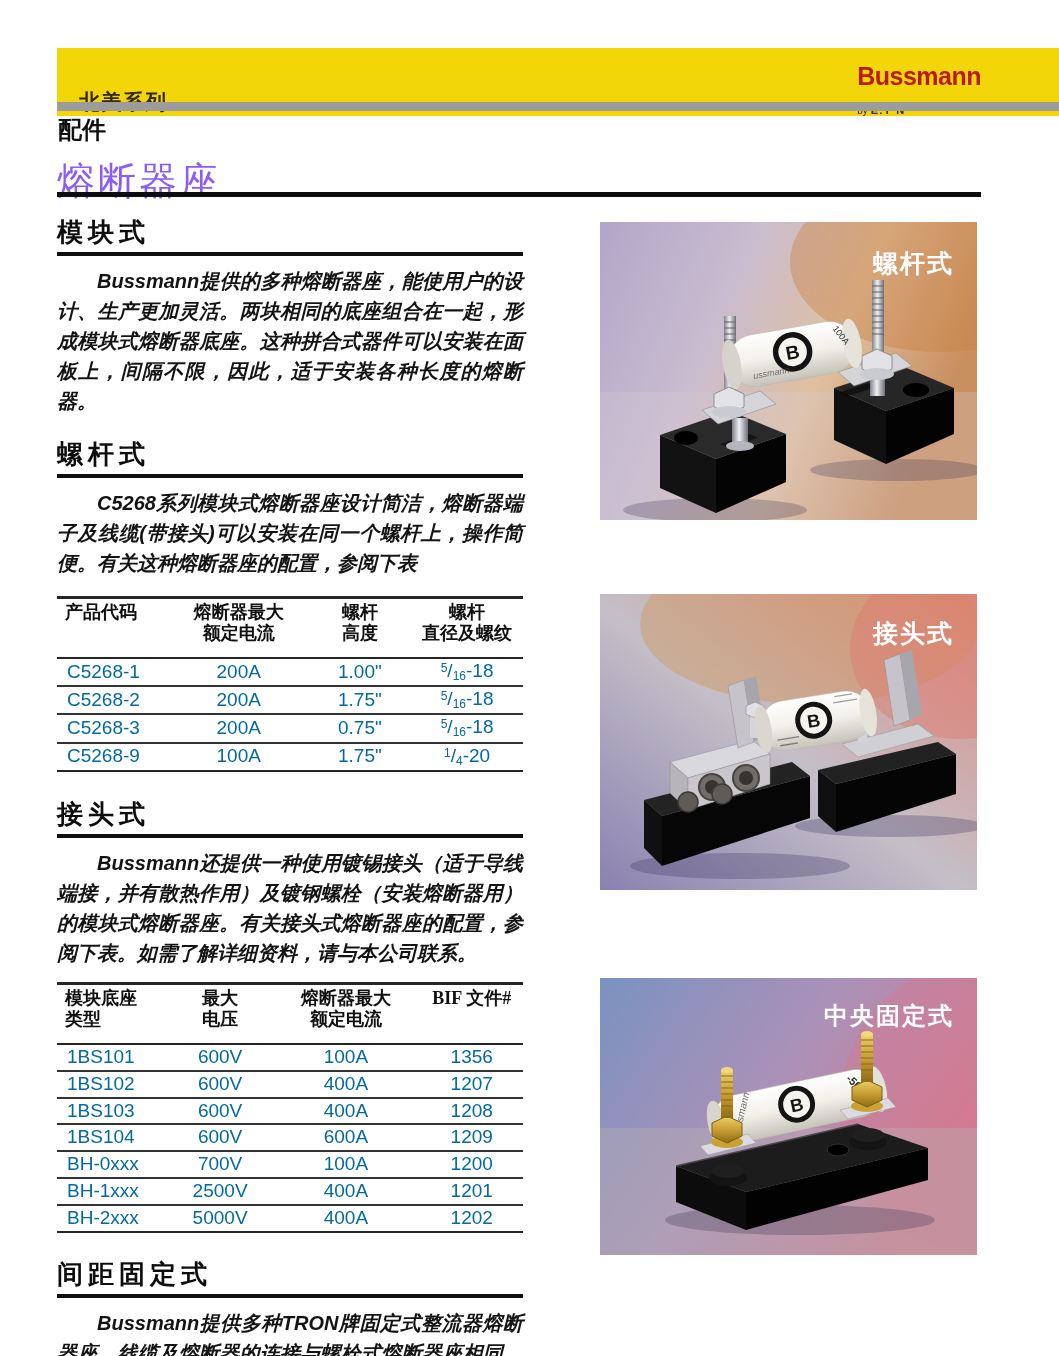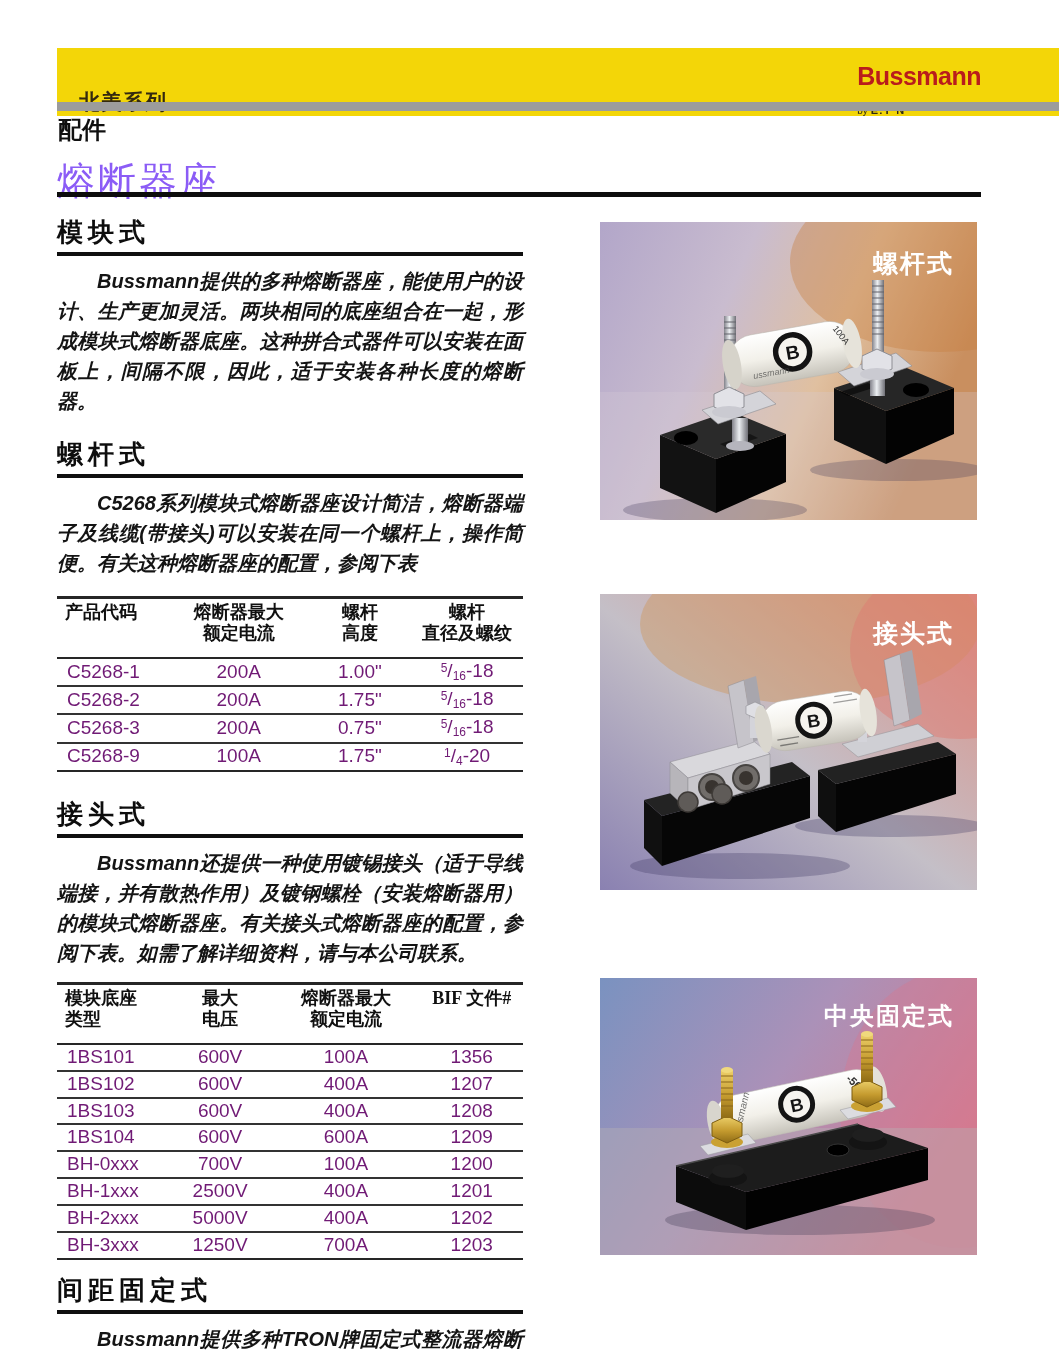--- a/index.html
+++ b/index.html
@@ -28,38 +28,38 @@
   
   .leftcol { position:absolute; left:57px; top:210px; width:466px; }
   .sec-h {
     font-family:"Liberation Serif","DejaVu Serif",serif; font-weight:700; font-size:26px;
     line-height:1.15; letter-spacing:5px; color:#0d0d0d;
     padding-bottom:4px; border-bottom:4px solid #0f0f0f;
   }
   .s1 .sec-h { margin-top:8px; }
   .s2 .sec-h { margin-top:24px; }
   .s3 .sec-h { margin-top:28px; }
-  .s4 .sec-h { margin-top:16px; }
+  .s4 .sec-h { margin-top:27px; }
   .body-p {
     margin-top:10px; font-size:20px; line-height:1.5; text-indent:2em;
     font-weight:600; color:#141414; text-align:justify;font-style:italic;
   }
   
   table.tbl { width:100%; border-collapse:collapse; border-top:3px solid #262626; }
   table.t1 { margin-top:18px; }
   table.t2 { margin-top:14px; }
   .tbl thead th {
     font-family:"Liberation Serif","DejaVu Serif",serif; font-weight:700; font-size:18px;
     line-height:1.2; padding:3px 2px 12px; border-bottom:2.5px solid #262626;
     vertical-align:top; text-align:center; color:#101010;
   }
   .tbl thead th:first-child { text-align:left; padding-left:8px; }
   .tbl td {
     font-size:19px; line-height:1.1; padding:2px; border-bottom:2px solid #333;
-    text-align:center; color:#701a75;margin-top:38px;
+    text-align:center; color:#0369a1;margin-top:38px;
   }
   .tbl td:first-child { text-align:left; padding-left:10px; }
   .tbl tbody tr:last-child td { border-bottom:2.5px solid #262626; }
   .t1 col.c0 { width:24%; } .t1 col.c1 { width:30%; } .t1 col.c2 { width:22%; } .t1 col.c3 { width:24%; }
   .t2 col.c0 { width:24%; } .t2 col.c1 { width:22%; } .t2 col.c2 { width:32%; } .t2 col.c3 { width:22%; }
   .sup { font-size:12px; vertical-align:5px; }
   .sub { font-size:12px; vertical-align:-3px; }
   
   .rightcol { position:absolute; left:600px; top:222px; width:377px; }
   .photo { width:377px; }
@@ -199,26 +199,20 @@
           <td>2500V</td>
           <td>400A</td>
           <td>1201</td>
         </tr>
         <tr>
           <td>BH-2xxx</td>
           <td>5000V</td>
           <td>400A</td>
           <td>1202</td>
         </tr>
-        <tr>
-          <td>BH-3xxx</td>
-          <td>1250V</td>
-          <td>700A</td>
-          <td>1203</td>
-        </tr>
       </tbody>
     </table>
 
     <section class="s4">
       <h2 class="sec-h">间距固定式</h2>
       <p class="body-p">Bussmann提供多种TRON牌固定式整流器熔断器座。线缆及熔断器的连接与螺栓式熔断器座相同，用双头螺栓安装即可。如需了解详细资料，请与本公司联系。</p>
     </section>
 
   </div>
 

